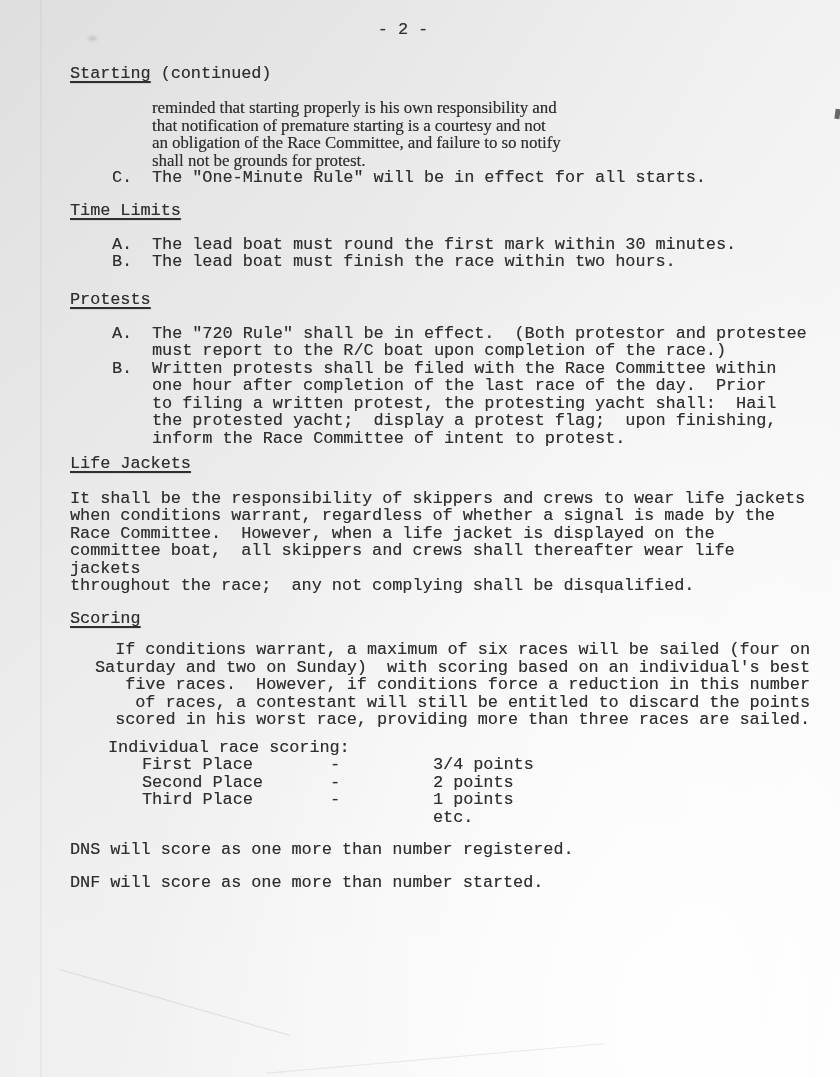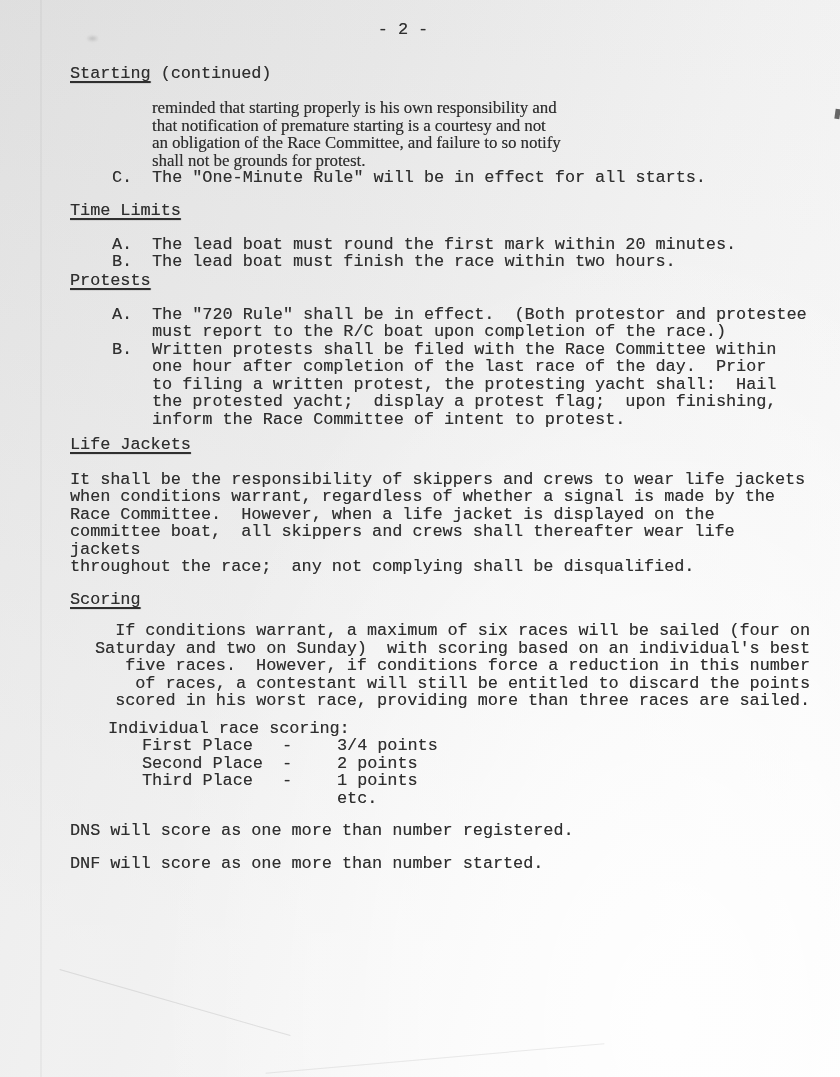--- a/index.html
+++ b/index.html
@@ -45,28 +45,28 @@
   .content {
     position: absolute; top: 65px; left: 70px; width: 740px;
   }
   .u { text-decoration: underline; text-underline-offset: 3px; text-decoration-thickness: 1.5px; }
   .pre { white-space: pre-wrap; }
   .cont-para { margin-left: 82px; margin-top: 16.5px; font-family: Liberation Serif, serif; }
   .items { margin-top: 16.5px; }
   .item { display: flex; }
   .item .letter { width: 40px; margin-left: 42px; flex: 0 0 auto; }
   .item .itext { flex: 1 1 auto; }
-  .h2 { margin-top: 1px; }
+  .h2 { margin-top: 20px; }
   .h2.tight { margin-top: 15px; }
   .h2.snug { margin-top: 8px; }
   .h2.mid { margin-top: 15.5px; }
   .body-para { margin-top: 17px; }
   .body-para.close { margin-top: 13.5px; text-align: right; }
   .score-title { margin-left: 38px; margin-top: 10px; }
-  .score-row { display: flex; margin-left: 72px; }
+  .score-row { display: flex; margin-left: 72px; gap: 48px; }
   .score-place { width: 140px; flex: 0 0 auto; }
   .score-dash { width: 55px; flex: 0 0 auto; }
   .note { margin-top: 15.5px; }
   .note.first { margin-top: 15px; }
 </style>
 </head>
 <body>
 
 <div class="scanline"></div>
 <div class="smudge"></div>
@@ -88,21 +88,21 @@
       <span class="letter">C.</span>
       <span class="itext pre">The "One-Minute Rule" will be in effect for all starts.</span>
     </div>
   </div>
 
   <div class="section">
     <div class="h2 tight"><span class="u">Time Limits</span></div>
     <div class="items">
       <div class="item">
         <span class="letter">A.</span>
-        <span class="itext pre">The lead boat must round the first mark within 20 minutes.</span>
+        <span class="itext pre">The lead boat must round the first mark within 30 minutes.</span>
       </div>
       <div class="item">
         <span class="letter">B.</span>
         <span class="itext pre">The lead boat must finish the race within two hours.</span>
       </div>
     </div>
   </div>
 
   <div class="section">
     <div class="h2"><span class="u">Protests</span></div>

